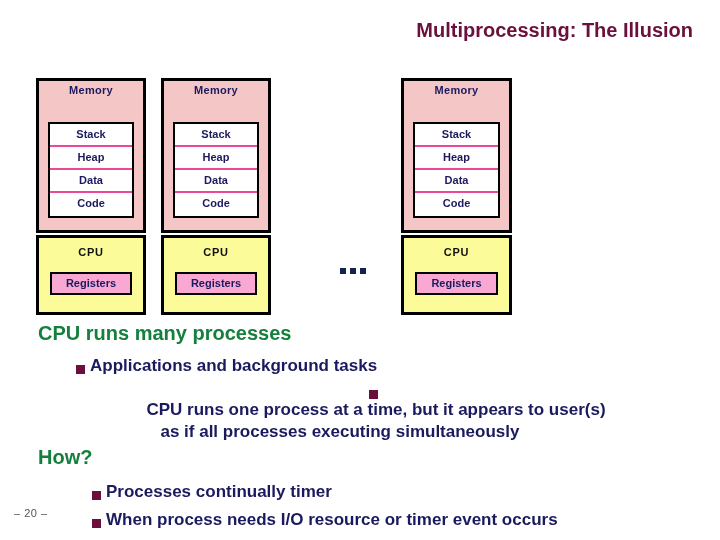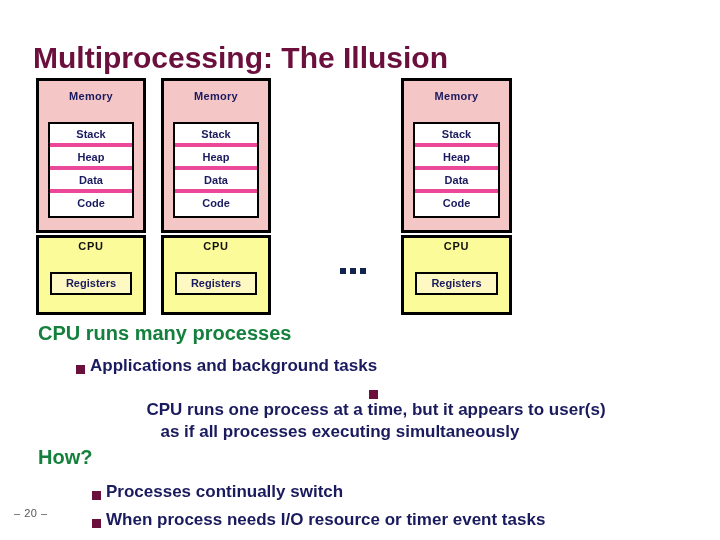--- a/index.html
+++ b/index.html
@@ -21,28 +21,29 @@
     left: 0; top: 0;
     width: 720px;
     height: 540px;
     background: #ffffff;
   }
 
   
   .slide-title {
     position: absolute;
     left: 33px;
-    top: 40px;
+    top: 12px;
     width: 660px;
-    font-size: 30px;
+    font-size: 20px;
     font-weight: bold;
     color: #6B0F3C;
     letter-spacing: 0px;
     line-height: 36px;
     white-space: nowrap;
+    text-align: right;
   }
 
   
   .diagram {
     position: absolute;
     left: 0;
     top: 78px;
     width: 720px;
     height: 240px;
   }
@@ -58,21 +59,21 @@
     box-sizing: border-box;
     position: relative;
     height: 155px;
   }
 
   .mem-title {
     text-align: center;
     font-size: 11px;
     font-weight: bold;
     color: #1A1A5E;
-    padding-top: 9px;
+    padding-top: 3px;
     letter-spacing: 0.3px;
   }
 
   .seg-stack {
     position: absolute;
     left: 9px;
     right: 9px;
     top: 41px;
     border: 2px solid #000000;
     box-sizing: border-box;
@@ -80,57 +81,57 @@
   }
 
   .seg {
     height: 23px;
     line-height: 21px;
     text-align: center;
     font-size: 11px;
     font-weight: bold;
     color: #1A1A5E;
     background: #ffffff;
-    border-bottom: 4px solid #ec4899;
+    border-bottom: 2px solid #ec4899;
     box-sizing: border-box;
   }
   .seg:last-child {
     border-bottom: none;
   }
 
   .cpu-box {
     background: #FBFB99;
     border: 3px solid #000000;
     box-sizing: border-box;
     position: relative;
     height: 80px;
     margin-top: 2px;
   }
 
   .cpu-title {
     text-align: center;
     font-size: 11px;
     font-weight: bold;
     color: #111111;
-    padding-top: 2px;
+    padding-top: 8px;
     letter-spacing: 0.8px;
   }
 
   .reg-box {
     position: absolute;
     left: 11px;
     right: 11px;
     top: 34px;
     height: 23px;
     line-height: 19px;
     text-align: center;
     font-size: 11px;
     font-weight: bold;
     color: #1A1A5E;
-    background: #fef9c3;
+    background: #f9a8d4;
     border: 2px solid #000000;
     box-sizing: border-box;
   }
 
   
   .ellipsis {
     position: absolute;
     left: 340px;
     top: 190px;
     display: flex;
@@ -273,23 +274,23 @@
     <span class="btext">
       <span>CPU runs one process at a time, but it appears to user(s)</span>
       <span class="b2-line2">as if all processes executing simultaneously</span>
     </span>
   </div>
 
   <div class="green-head" id="head-how">How?</div>
 
   <div class="bullet" id="b3">
     <span class="marker"></span>
-    <span class="btext">Processes continually switch</span>
+    <span class="btext">Processes continually timer</span>
   </div>
 
   <div class="bullet" id="b4">
     <span class="marker"></span>
-    <span class="btext">When process needs I/O resource or timer event tasks</span>
+    <span class="btext">When process needs I/O resource or timer event occurs</span>
   </div>
 
   <div class="page-number">– 20 –</div>
 
 </div>
 
 </body></html>

